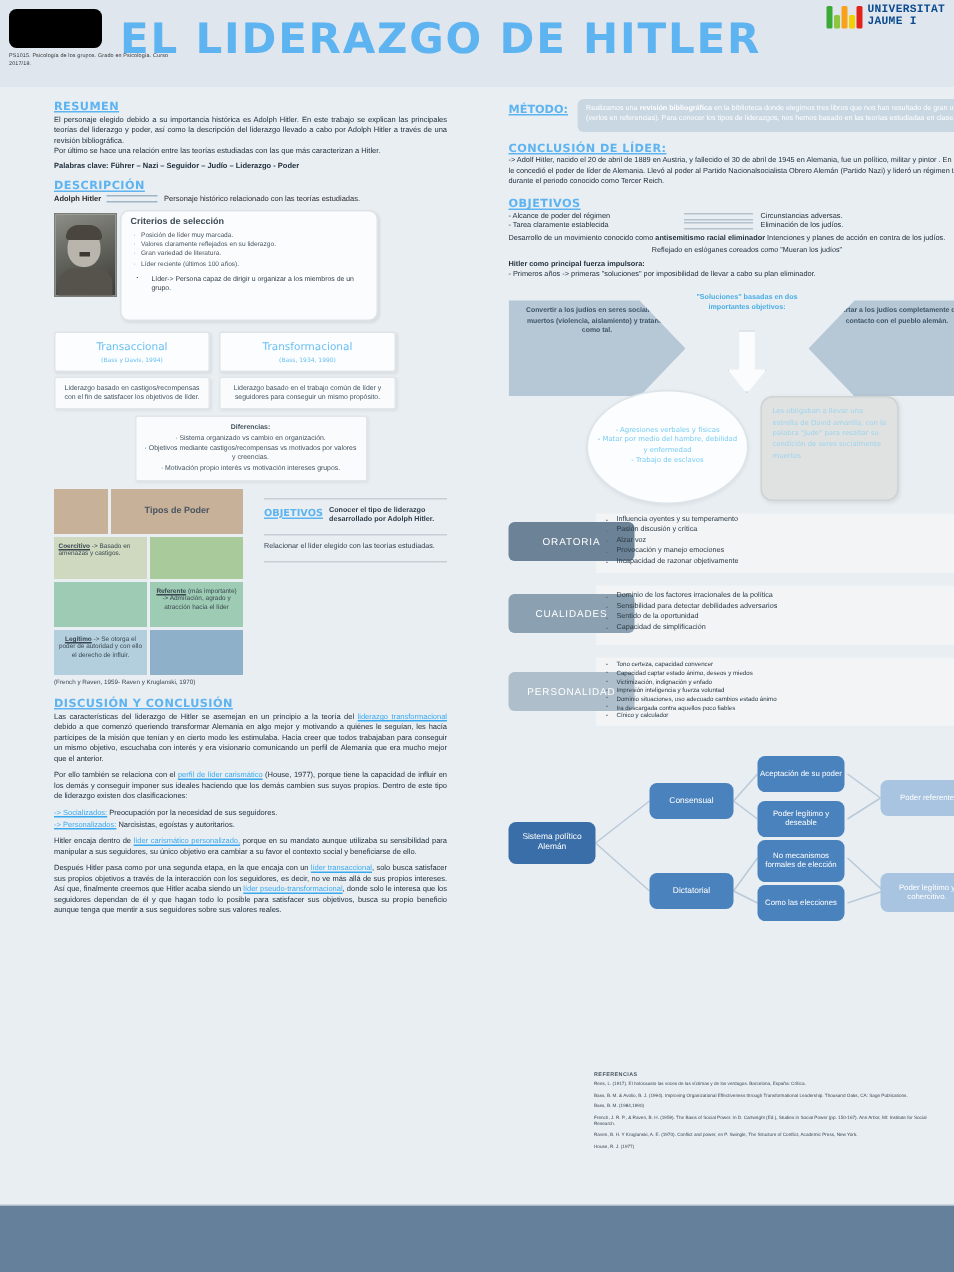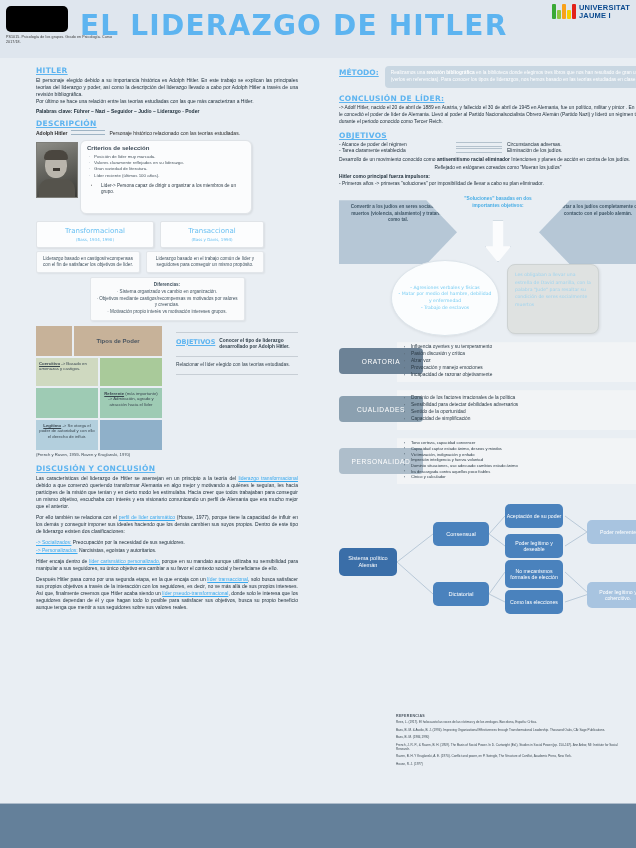--- a/index.html
+++ b/index.html
@@ -18,21 +18,21 @@
   .course-line{position:absolute;left:6px;top:35px;width:120px;font-size:3.6px;line-height:1.5;color:#333;letter-spacing:.1px;}
   .poster-title{
     position:absolute;left:80px;top:2px;width:400px;height:48px;
     font-family:"DejaVu Sans", sans-serif;
     font-size:28px;font-weight:bold;color:#5db4f0;
     letter-spacing:1.2px;line-height:48px;white-space:nowrap;
   }
   .uji{position:absolute;right:6px;top:4px;display:flex;align-items:center;gap:3px;}
   .uji-marks{display:flex;gap:1px;align-items:flex-end;height:15px;}
   .uji-marks i{display:block;width:4px;border-radius:1px;}
-  .uji-txt{font-size:7.5px;font-weight:bold;color:#0b4a8f;line-height:1.05;letter-spacing:.2px;}
+  .uji-txt{font-size:7.5px;font-weight:bold;color:#0b4a8f;line-height:1.05;letter-spacing:.2px;font-family:Liberation Mono, monospace;}
 
   
   .colL{position:absolute;left:36px;top:66px;width:262px;}
   .colR{position:absolute;left:316px;top:66px;width:318px;margin-left:23px;}
 
   .sec-head{
     font-family:"DejaVu Sans", sans-serif;
     font-size:7.5px;font-weight:bold;color:#5db4f0;
     text-decoration:underline;letter-spacing:.3px;margin-bottom:2px;
   }
@@ -192,21 +192,21 @@
       </span>
       <span class="uji-txt">
         <span>UNIVERSITAT</span><br>
         <span>JAUME I</span>
       </span>
     </div>
   </div>
 
   <div class="colL">
 
-    <div class="sec-head">HITLER</div>
+    <div class="sec-head">RESUMEN</div>
     <div class="body-txt" style="white-space:pre-line">El personaje elegido debido a su importancia histórica es Adolph Hitler. En este trabajo se explican las principales teorías del liderazgo y poder, así como la descripción del liderazgo llevado a cabo por Adolph Hitler a través de una revisión bibliográfica.
 Por último se hace una relación entre las teorías estudiadas con las que más caracterizan a Hitler.</div>
     <div class="kw">Palabras clave: Führer – Nazi – Seguidor – Judío – Liderazgo - Poder</div>
 
     <div class="sec-head" style="margin-top:5px">DESCRIPCIÓN</div>
     <div class="intro-row">
       <span class="intro-name">Adolph Hitler</span>
       <span class="intro-line"></span>
       <span class="intro-desc">Personaje histórico relacionado con las teorías estudiadas.</span>
     </div>
@@ -225,27 +225,27 @@
           <li>Valores claramente reflejados en su liderazgo.</li>
           <li>Gran variedad de literatura.</li>
           <li>Líder reciente (últimos 100 años).</li>
         </ul>
         <div class="crit-sub">Líder-&gt; Persona capaz de dirigir u organizar a los miembros de un grupo.</div>
       </div>
     </div>
 
 
     <div class="th-row">
+      <div class="th-box" style="width:104px">
+        <div class="th-title">Transaccional</div>
+        <div class="th-sub">(Bass y Davis, 1994)</div>
+      </div>
       <div class="th-box" style="width:118px">
         <div class="th-title">Transformacional</div>
         <div class="th-sub">(Bass, 1934, 1990)</div>
-      </div>
-      <div class="th-box" style="width:104px">
-        <div class="th-title">Transaccional</div>
-        <div class="th-sub">(Bass y Davis, 1994)</div>
       </div>
     </div>
 
     <div class="th-row">
       <div class="th-desc" style="width:104px">Liderazgo basado en castigos/recompensas con el fin de satisfacer los objetivos de líder.</div>
       <div class="th-desc" style="width:118px">Liderazgo basado en el trabajo común de líder y seguidores para conseguir un mismo propósito.</div>
     </div>
 
     <div class="diff-box">
       <div class="dt">Diferencias:</div>

